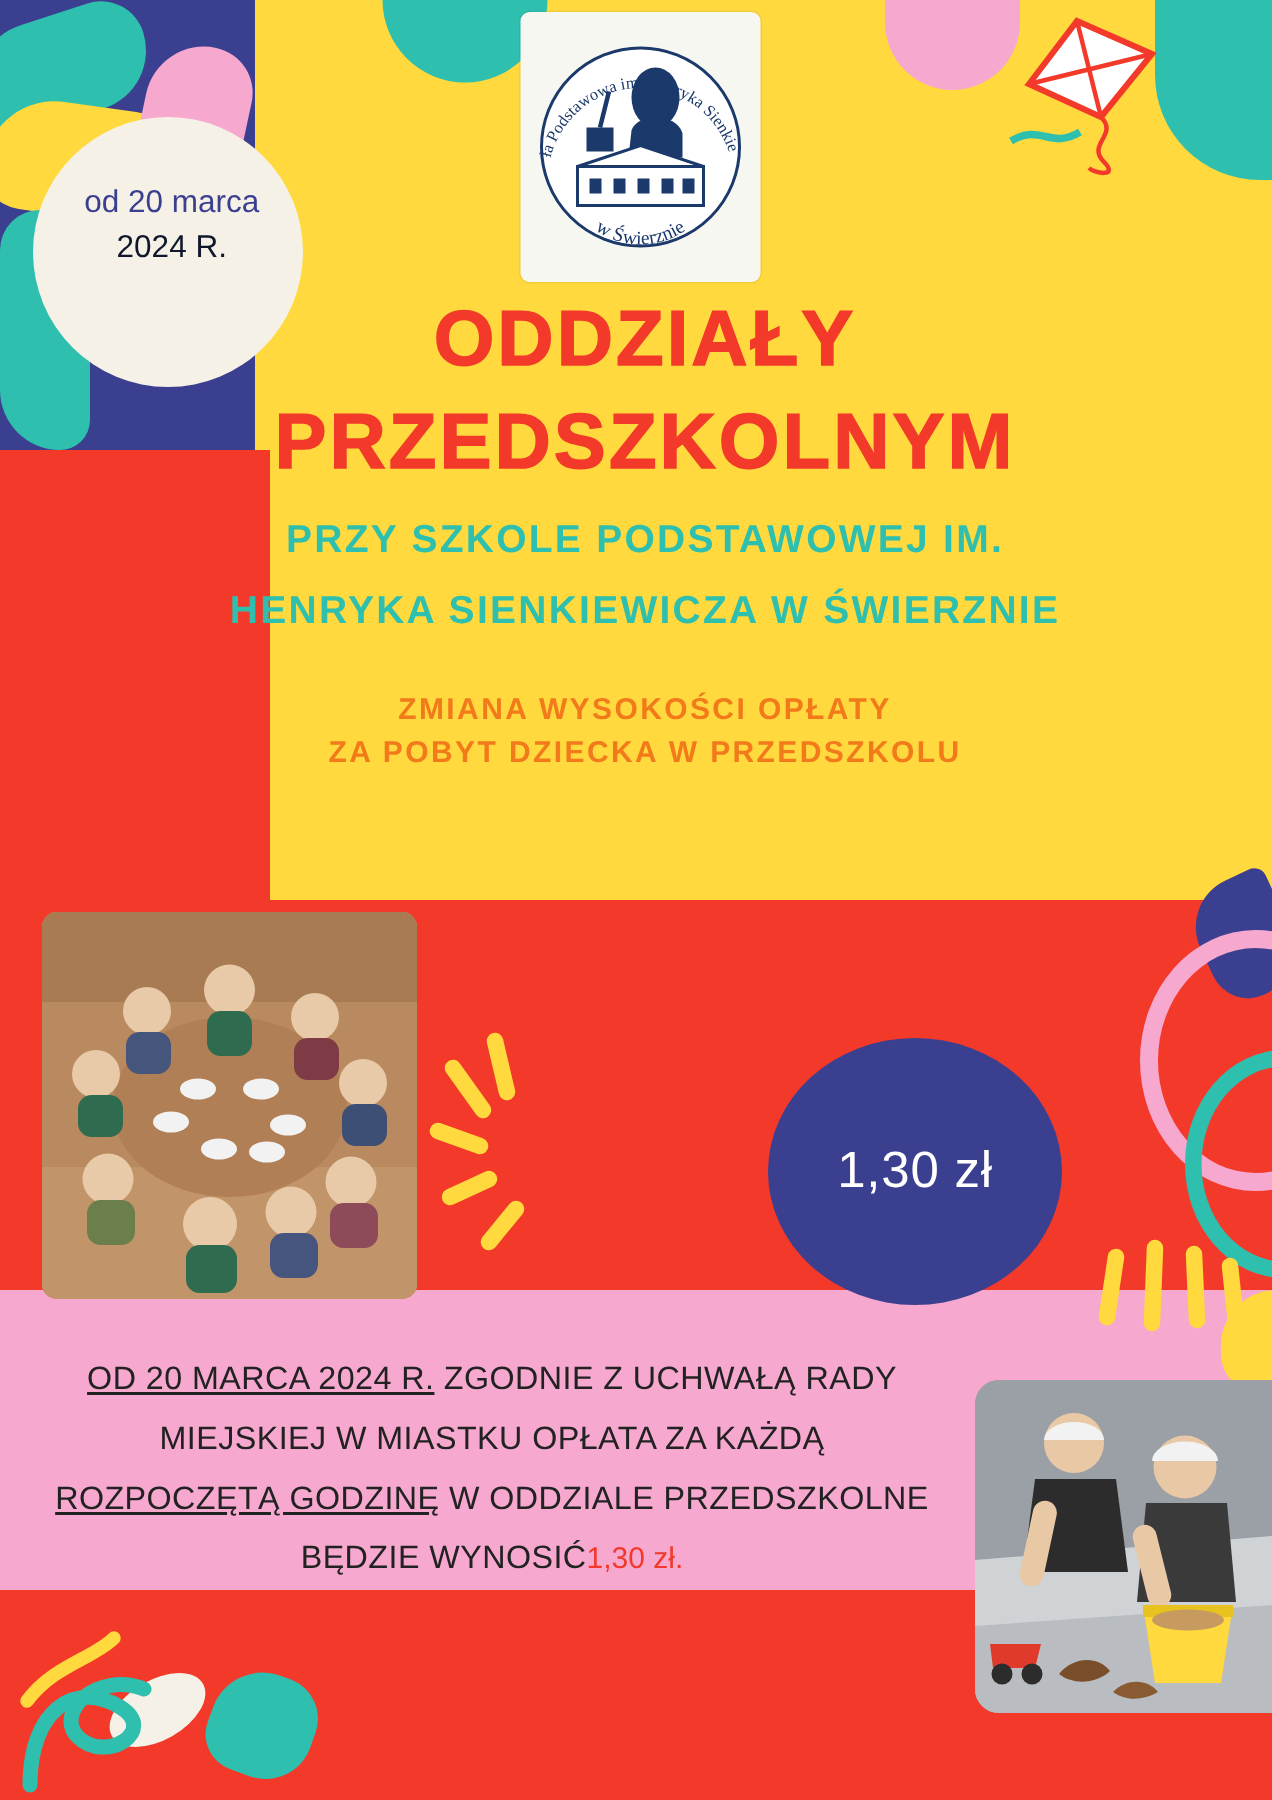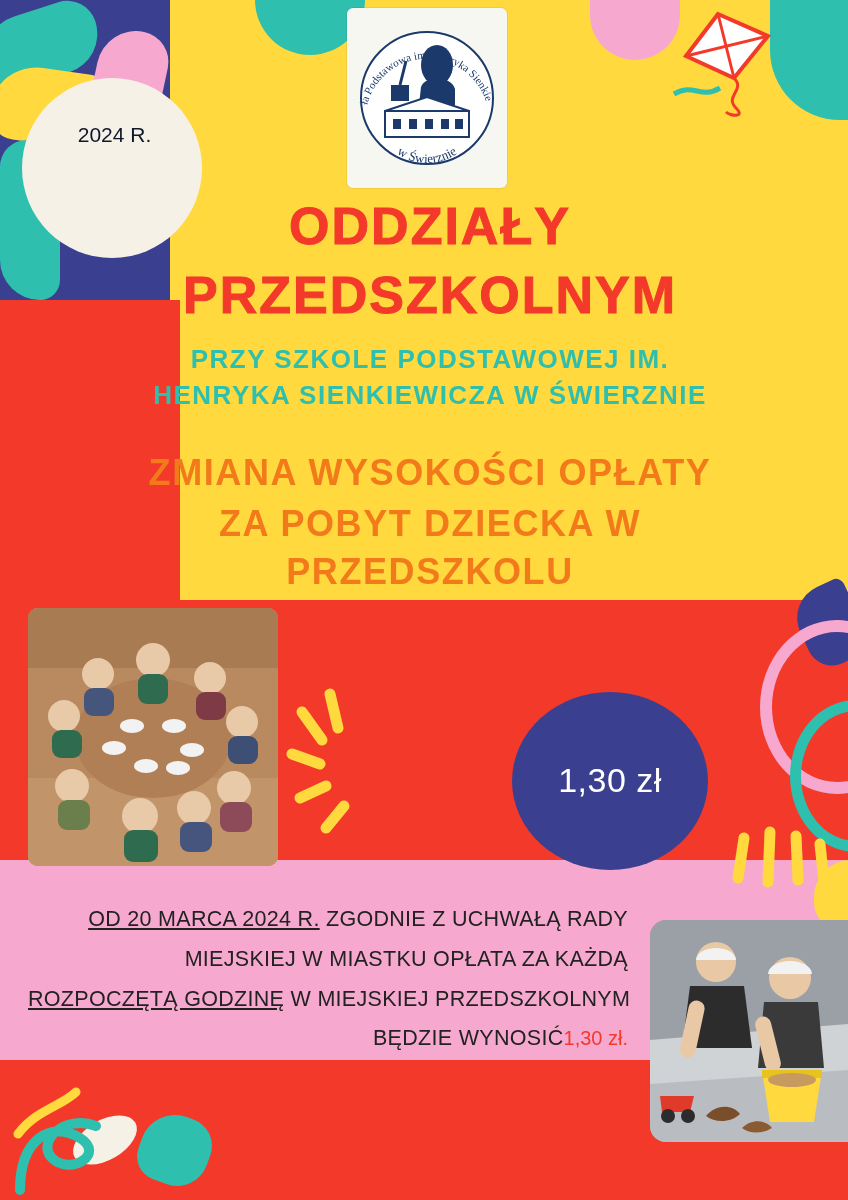--- a/index.html
+++ b/index.html
@@ -224,21 +224,21 @@
     margin-top: 14px;
     font-weight: bold;
     font-size: 26px;
     letter-spacing: 1.5px;
     line-height: 1.25;
     color: #2fbfae;
   }
   .h-third {
     margin-top: 38px;
     font-weight: bold;
-    font-size: 36px;
+    font-size: 20px;
     letter-spacing: 1.6px;
     line-height: 1.35;
     color: #f27a1a;
   }
 
   
   .photo {
     position: absolute;
     overflow: hidden;
     background: #caa07a;
@@ -301,21 +301,21 @@
     font-size: 21.5px;
     line-height: 1.85;
     letter-spacing: .3px;
   }
   .bottom-text .u { text-decoration: underline; }
   .bottom-text .price-inline {
     color: #f33a2a;
     font-size: 20px;
     letter-spacing: 0;
   }
-  .bottom-line { display: block; white-space: nowrap; text-align: right; }
+  .bottom-line { display: block; white-space: nowrap; }
 </style>
 </head>
 <body>
 
 <div id="poster">
 
   <div class="bg-navy-top"></div>
   <div class="bg-yellow-main"></div>
   <div class="bg-yellow-main2"></div>
   <div class="bg-red-left"></div>
@@ -345,20 +345,21 @@
     <path d="M14,86 C34,74 40,92 60,80" fill="none" stroke="#2fbfae" stroke-width="5"></path>
   </svg>
 
   <svg class="squiggle-bl" viewBox="0 0 190 120">
     <path d="M10,110 C10,60 40,40 70,58 C96,74 60,96 42,78 C26,62 54,34 86,46" fill="none" stroke="#2fbfae" stroke-width="10" stroke-linecap="round"></path>
     <path d="M8,54 C26,30 52,26 66,12" fill="none" stroke="#ffd93d" stroke-width="9" stroke-linecap="round"></path>
   </svg>
 
   <div class="circle-cream"></div>
   <div class="date-circle-text">
+    <span class="date-line1">od 20 marca</span>
     <span class="date-line2">2024 R.</span>
   </div>
 
   <div class="logo">
     <svg class="logo-inner" viewBox="0 0 152 170">
       <defs>
         <path id="arcTop" d="M16,92 A62,62 0 0 1 136,92"></path>
         <path id="arcBot" d="M28,118 A52,52 0 0 0 124,118"></path>
       </defs>
       <circle cx="76" cy="85" r="66" fill="#ffffff" stroke="#1b3a6b" stroke-width="2"></circle>
@@ -382,21 +383,21 @@
       <text font-size="13" font-family="Liberation Serif, serif" fill="#1b3a6b">
         <textPath href="#arcBot" startOffset="50%" text-anchor="middle">w Świerznie</textPath>
       </text>
     </svg>
   </div>
 
   <div class="headline">
     <div class="h-main">ODDZIAŁY</div>
     <div class="h-main">PRZEDSZKOLNYM</div>
     <div class="h-sub">PRZY SZKOLE PODSTAWOWEJ IM.</div>
-    <div class="h-sub" style="margin-top:3px">HENRYKA SIENKIEWICZA W ŚWIERZNIE</div>
+    <div class="h-sub" style="margin-top:14px">HENRYKA SIENKIEWICZA W ŚWIERZNIE</div>
     <div class="h-third">ZMIANA WYSOKOŚCI OPŁATY</div>
     <div class="h-third" style="margin-top:2px">ZA POBYT DZIECKA W PRZEDSZKOLU</div>
   </div>
 
   <div class="photo photo-kids-circle">
     <svg viewBox="0 0 250 258" width="250" height="258">
       <rect width="250" height="258" fill="#b98a5f"></rect>
       <rect y="0" width="250" height="60" fill="#a87b52"></rect>
       <rect y="170" width="250" height="88" fill="#c2946a"></rect>
       <ellipse cx="125" cy="130" rx="78" ry="60" fill="#b07f55"></ellipse>
@@ -482,20 +483,20 @@
       <path d="M92,208 c10,-10 24,-8 30,0 c-10,6 -22,6 -30,0 z" fill="#8a5a32"></path>
     </svg>
   </div>
 
   <div class="bottom-text">
     <span class="bottom-line">
       <span class="u">OD 20 MARCA 2024 R.</span><span> ZGODNIE Z UCHWAŁĄ RADY</span>
     </span>
     <span class="bottom-line">MIEJSKIEJ W MIASTKU OPŁATA ZA KAŻDĄ</span>
     <span class="bottom-line">
-      <span class="u">ROZPOCZĘTĄ GODZINĘ</span><span> W MIEJSKIEJ PRZEDSZKOLNYM</span>
+      <span class="u">ROZPOCZĘTĄ GODZINĘ</span><span> W ODDZIALE PRZEDSZKOLNE</span>
     </span>
     <span class="bottom-line">
       <span>BĘDZIE WYNOSIĆ</span><span class="price-inline">1,30 zł.</span>
     </span>
   </div>
 
 </div>
 
 </body></html>

